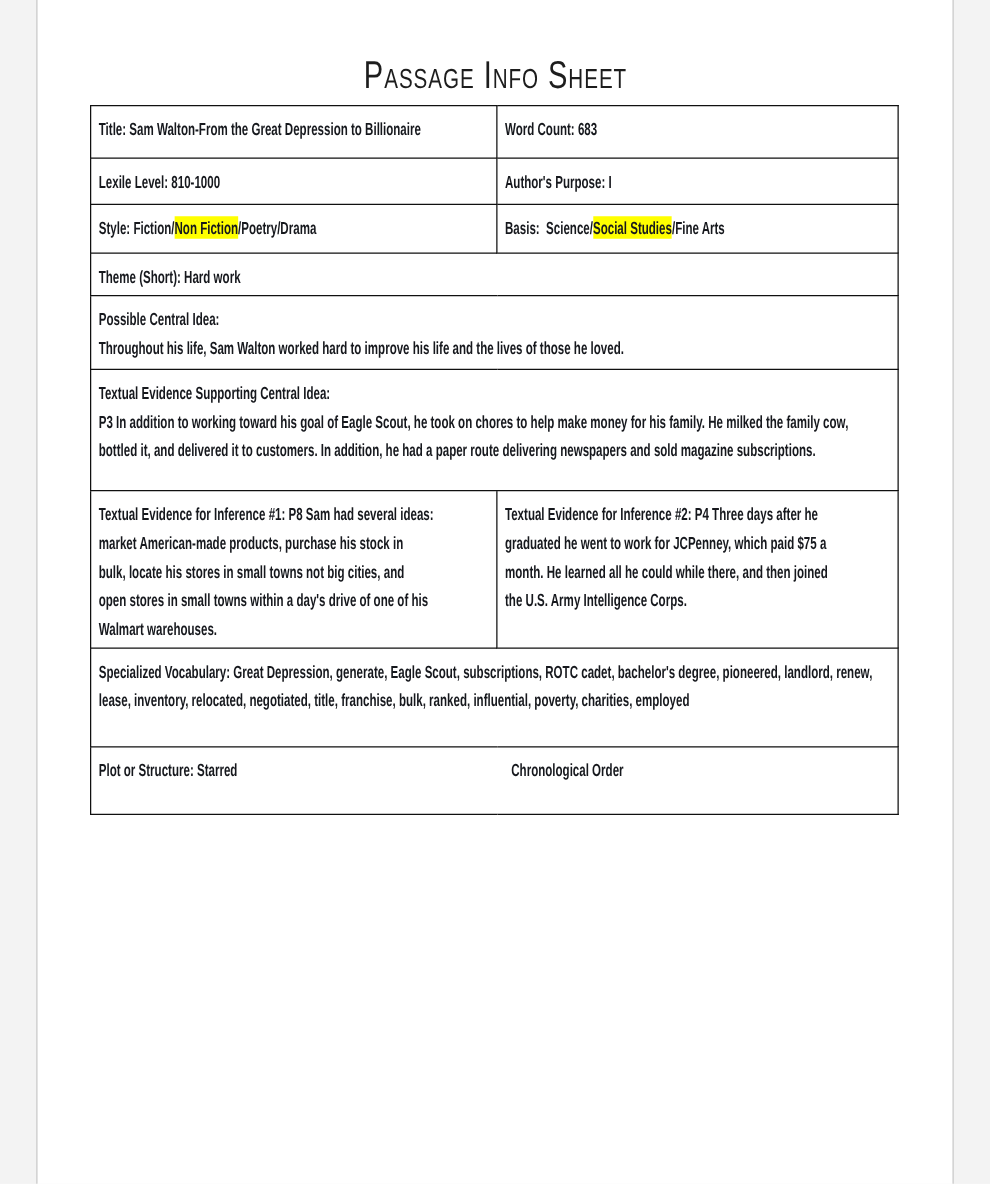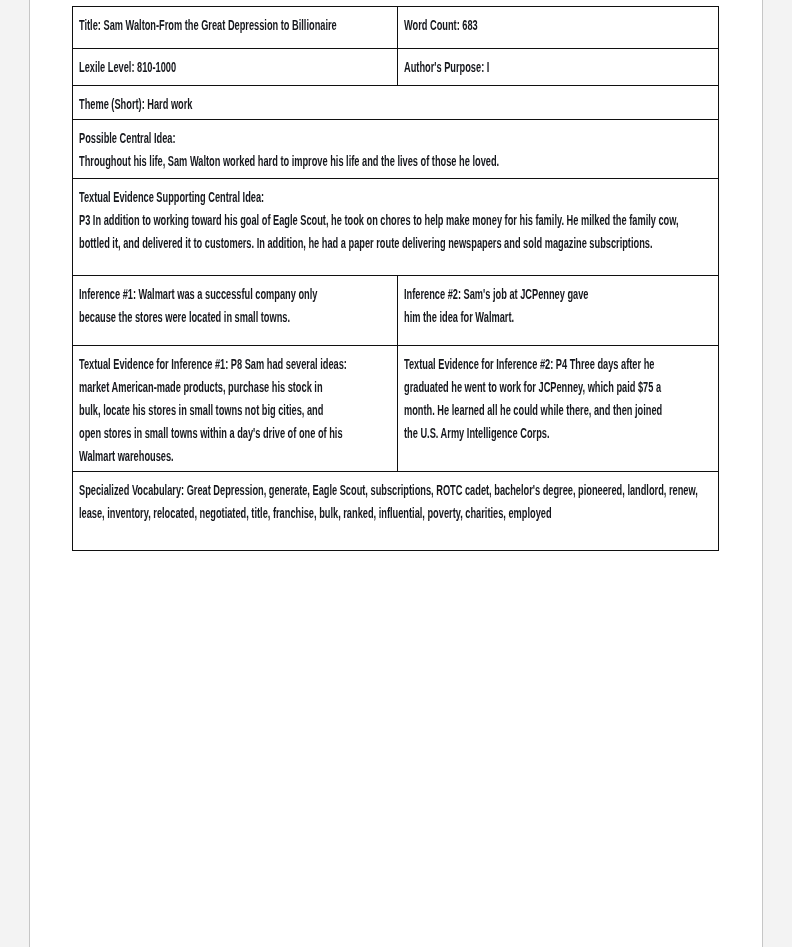--- a/index.html
+++ b/index.html
@@ -82,20 +82,23 @@
   tr.r9  { height: 70px; }
   tr.r10 { height: 115px; }
   tr.r11 { height: 79px; }
   tr.r12 { height: 54px; }
 </style>
 </head>
 <body>
 
 <div class="page">
 
+  <div class="title-wrap">
+    <span class="title-text">Passage Info Sheet</span>
+  </div>
 
   <table class="info-sheet">
     <colgroup>
       <col style="width:325px">
       <col style="width:321px">
     </colgroup>
 
     <tbody>
         <tr class="r1">
       <td>
@@ -108,20 +111,28 @@
 
     <tr class="r2">
       <td>
         <div class="txt">Lexile Level: 810-1000</div>
       </td>
       <td>
         <div class="txt">Author's Purpose: I</div>
       </td>
     </tr>
 
+    <tr class="r3">
+      <td>
+        <div class="txt"><span>Style: Fiction/</span><span class="hl">Non Fiction</span><span>/Poetry/Drama</span></div>
+      </td>
+      <td>
+        <div class="txt"><span>Basis: &nbsp;Science/</span><span class="hl">Social Studies</span><span>/Fine Arts</span></div>
+      </td>
+    </tr>
 
     <tr class="r4">
       <td colspan="2">
         <div class="txt">Theme (Short): Hard work</div>
       </td>
     </tr>
 
 
 
     <tr class="r7">
@@ -131,30 +142,20 @@
       </td>
     </tr>
 
     <tr class="r8">
       <td colspan="2">
         <div class="txt">Textual Evidence Supporting Central Idea:
 P3 In addition to working toward his goal of Eagle Scout, he took on chores to help make money for his family. He milked the family cow, bottled it, and delivered it to customers. In addition, he had a paper route delivering newspapers and sold magazine subscriptions.</div>
       </td>
     </tr>
 
-    <tr class="r9">
-      <td>
-        <div class="txt">Inference #1: Walmart was a successful company only
-because the stores were located in small towns.</div>
-      </td>
-      <td>
-        <div class="txt">Inference #2: Sam's job at JCPenney gave
-him the idea for Walmart.</div>
-      </td>
-    </tr>
 
     <tr class="r10">
       <td>
         <div class="txt">Textual Evidence for Inference #1: P8 Sam had several ideas:
 market American-made products, purchase his stock in
 bulk, locate his stores in small towns not big cities, and
 open stores in small towns within a day's drive of one of his
 Walmart warehouses.</div>
       </td>
       <td>
@@ -164,16 +165,21 @@
 the U.S. Army Intelligence Corps.</div>
       </td>
     </tr>
 
     <tr class="r11">
       <td colspan="2">
         <div class="txt">Specialized Vocabulary: Great Depression, generate, Eagle Scout, subscriptions, ROTC cadet, bachelor's degree, pioneered, landlord, renew, lease, inventory, relocated, negotiated, title, franchise, bulk, ranked, influential, poverty, charities, employed</div>
       </td>
     </tr>
 
+    <tr class="r12">
+      <td colspan="2">
+        <div class="txt"><span>Plot or Structure: Starred</span><span class="order-abs">Chronological Order</span></div>
+      </td>
+    </tr>
 
   </tbody>
     </table>
 </div>
 
 </body></html>

